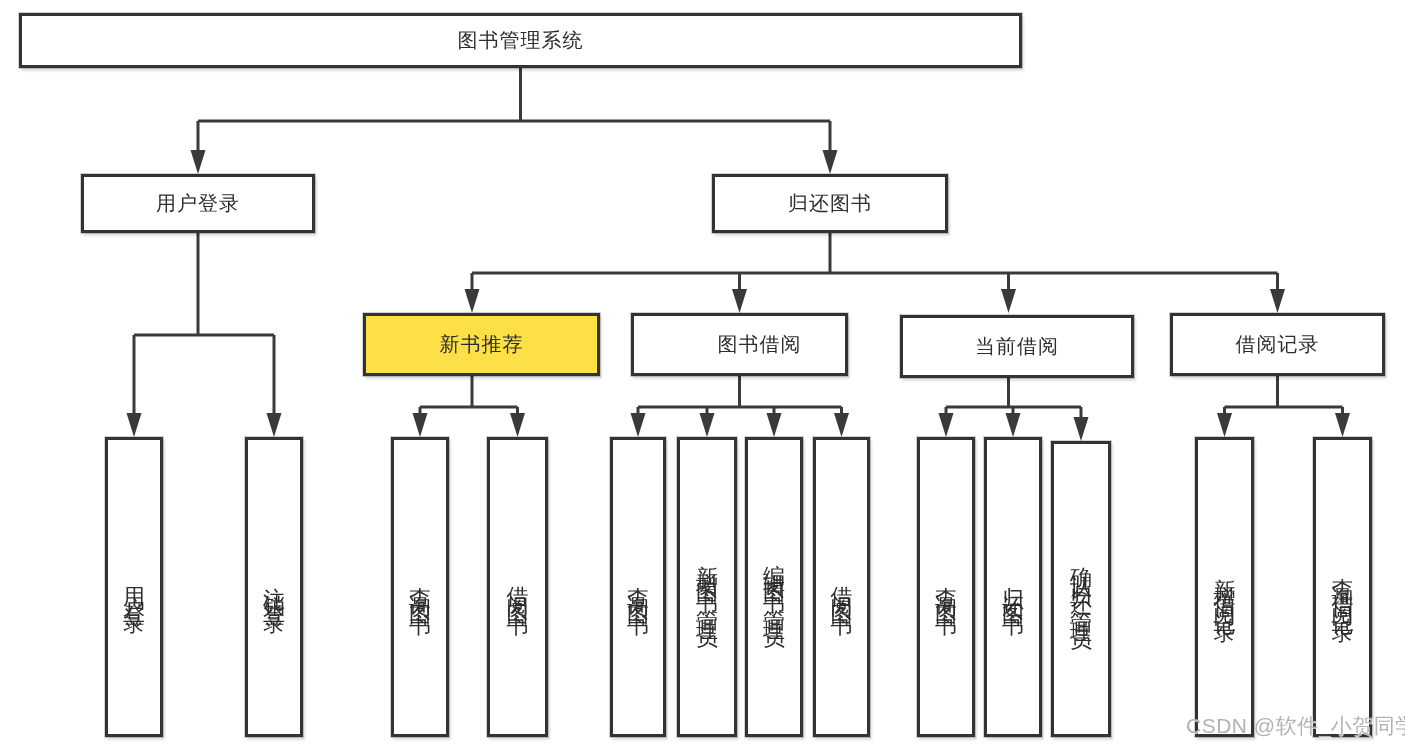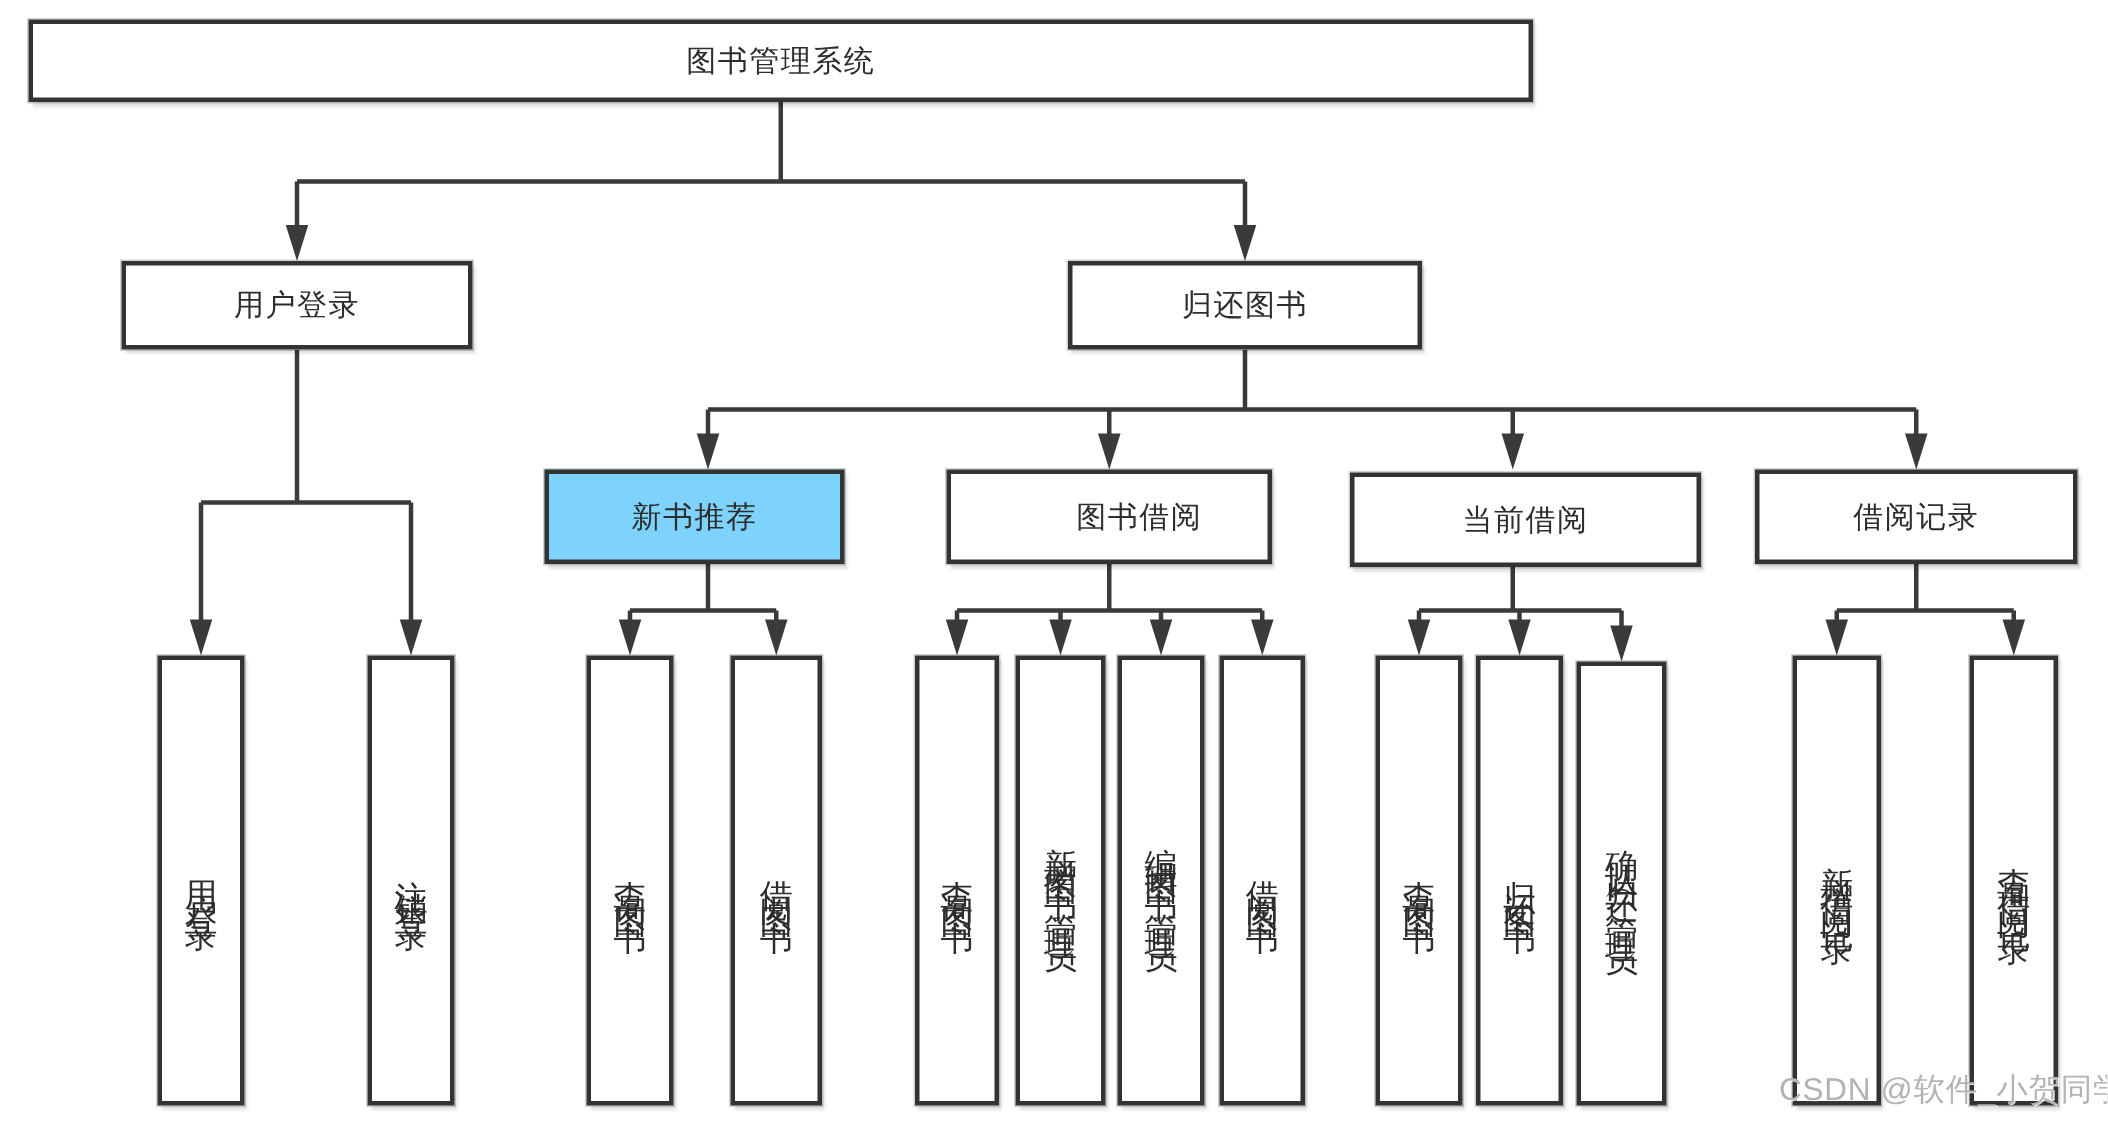--- a/index.html
+++ b/index.html
@@ -84,21 +84,21 @@
   <div id="node-layer">
       <div class="node h" style="left: 19px; top: 13px; width: 1003px; height: 55px; background: rgb(255, 255, 255);">
         <span>图书管理系统</span>
       </div>
       <div class="node h" style="left: 81px; top: 174px; width: 234px; height: 59px; background: rgb(255, 255, 255);">
         <span>用户登录</span>
       </div>
       <div class="node h" style="left: 712px; top: 174px; width: 236px; height: 59px; background: rgb(255, 255, 255);">
         <span>归还图书</span>
       </div>
-      <div class="node h" style="left: 363px; top: 313px; width: 200px; height: 63px; background: #7dd3fc;">
+      <div class="node h" style="left: 363px; top: 313px; width: 237px; height: 63px; background: #fde047;">
         <span>新书推荐</span>
       </div>
       <div class="node h" style="left: 631px; top: 313px; width: 217px; height: 63px; background: rgb(255, 255, 255); padding-left: 40px;">
         <span>图书借阅</span>
       </div>
       <div class="node h" style="left: 900px; top: 315px; width: 234px; height: 63px; background: rgb(255, 255, 255);">
         <span>当前借阅</span>
       </div>
       <div class="node h" style="left: 1170px; top: 313px; width: 215px; height: 63px; background: rgb(255, 255, 255);">
         <span>借阅记录</span>

